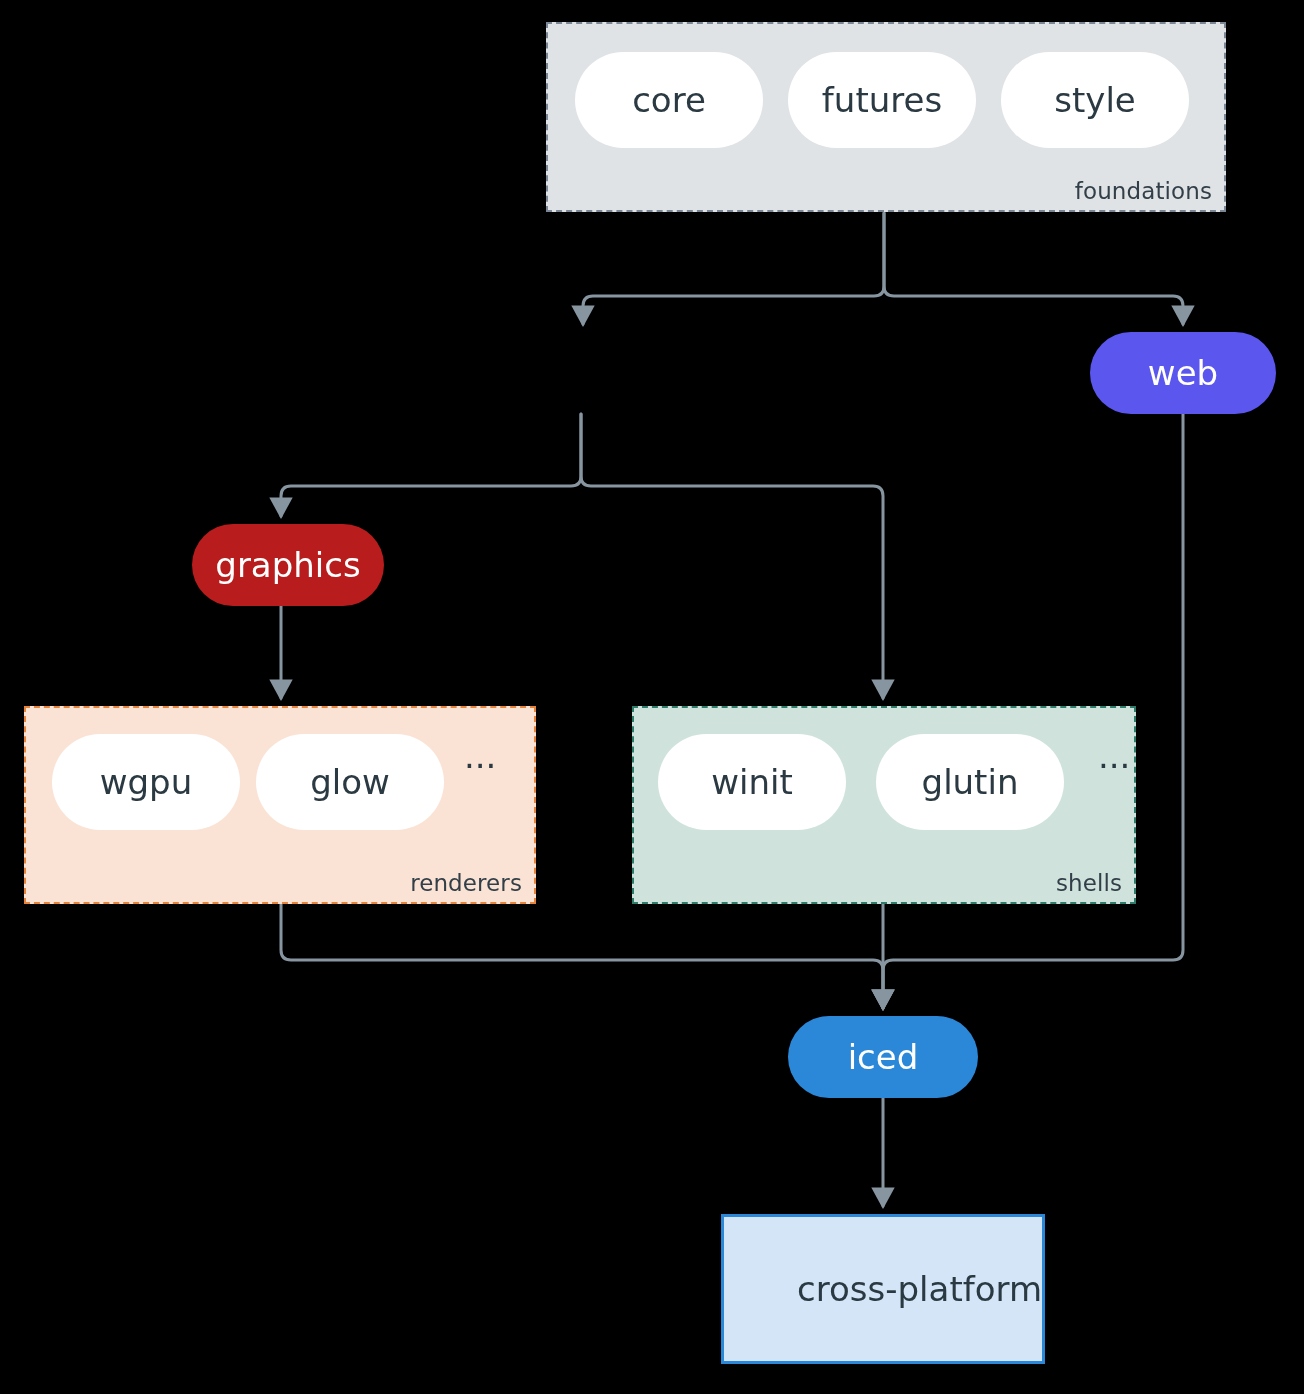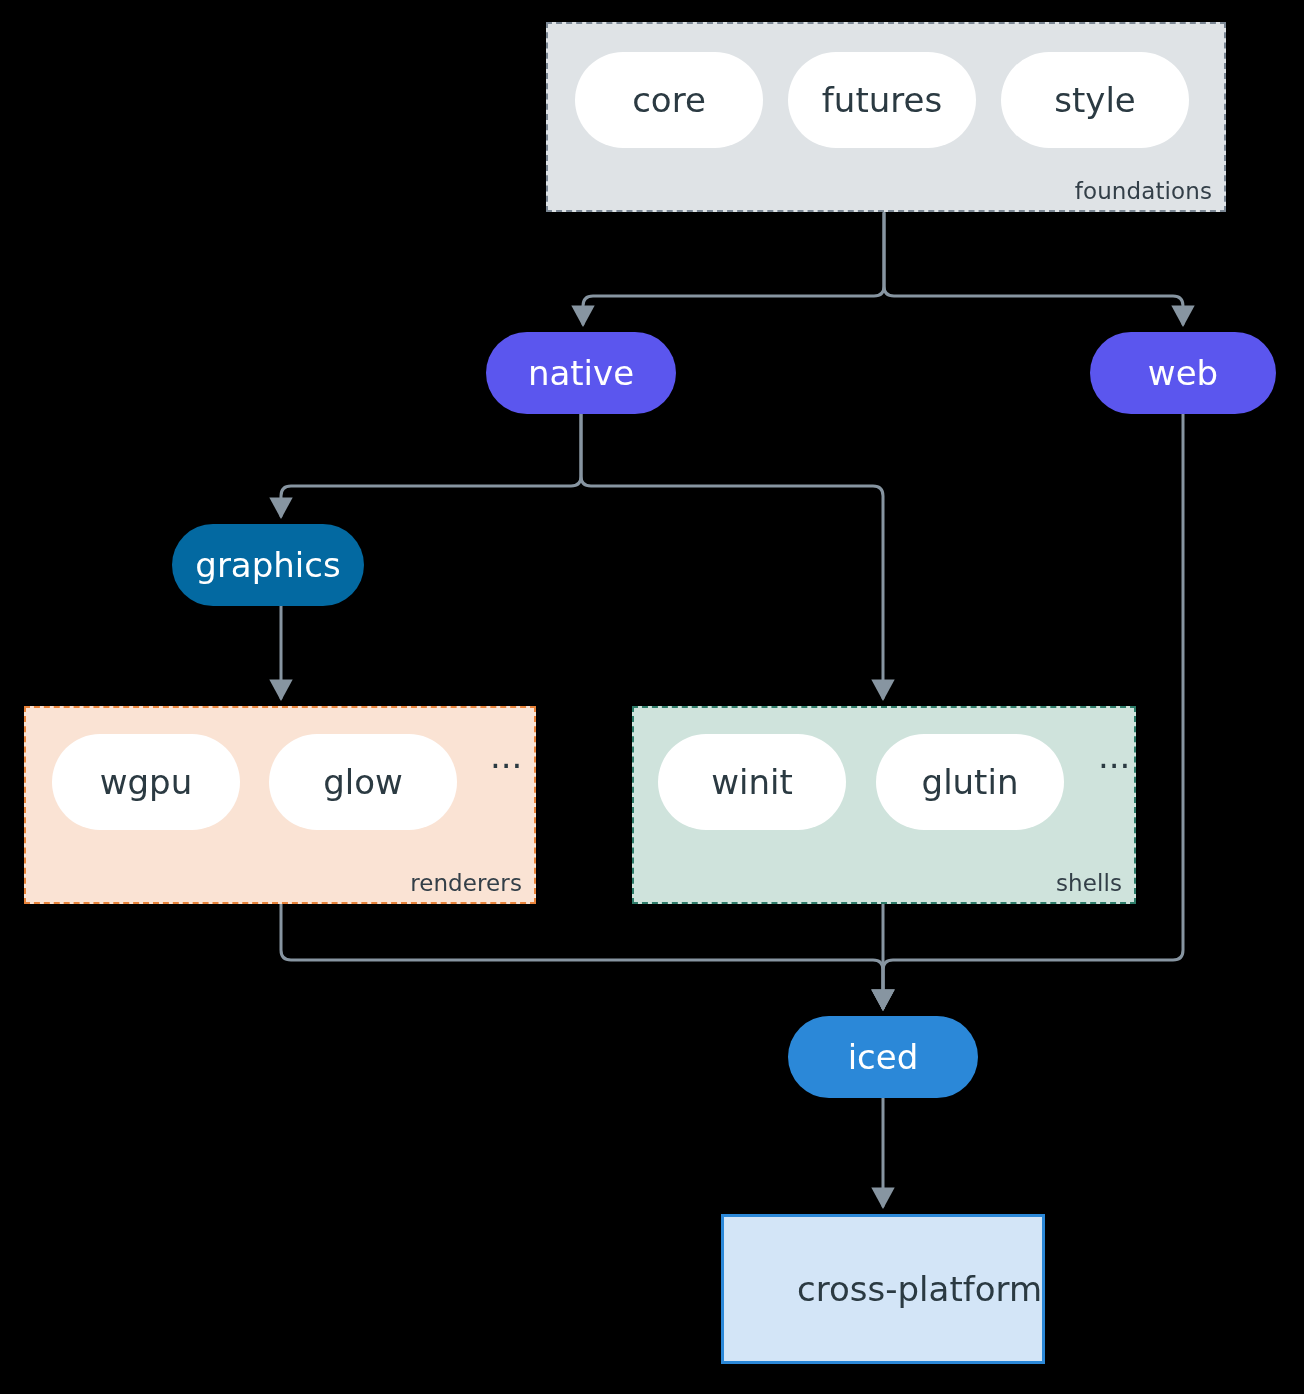--- a/index.html
+++ b/index.html
@@ -70,21 +70,21 @@
     left: 24px;
     top: 706px;
     width: 512px;
     height: 198px;
     background: #fae3d4;
     border-color: #e8833a;
   }
   #cluster-renderers .cluster-row {
     left: 26px;
     top: 26px;
-    gap: 29px;
+    gap: 16px;
   }
 
   #cluster-shells {
     left: 632px;
     top: 706px;
     width: 504px;
     height: 198px;
     background: #cfe3dc;
     border-color: #2e7d6a;
   }
@@ -141,25 +141,25 @@
     background: #5b56ee;
   }
   #node-web {
     left: 1090px;
     top: 332px;
     width: 186px;
     height: 82px;
     background: #5b56ee;
   }
   #node-graphics {
-    left: 172px;
+    left: 192px;
     top: 524px;
     width: 192px;
     height: 82px;
-    background: #0369a1;
+    background: #b91c1c;
   }
   #node-iced {
     left: 788px;
     top: 1016px;
     width: 190px;
     height: 82px;
     background: #2b88d8;
   }
 
   
@@ -236,21 +236,20 @@
 
   <div class="cluster" id="cluster-shells">
     <div class="cluster-row">
       <div class="leaf">winit</div>
       <div class="leaf">glutin</div>
       <div class="ellipsis">...</div>
     </div>
     <div class="cluster-label">shells</div>
   </div>
 
-  <div class="node-pill" id="node-native">native</div>
 
   <div class="node-pill" id="node-web">web</div>
 
   <div class="node-pill" id="node-graphics">graphics</div>
 
   <div class="node-pill" id="node-iced">iced</div>
 
   <div id="node-application">
     <span>cross-platform</span>
   </div>

